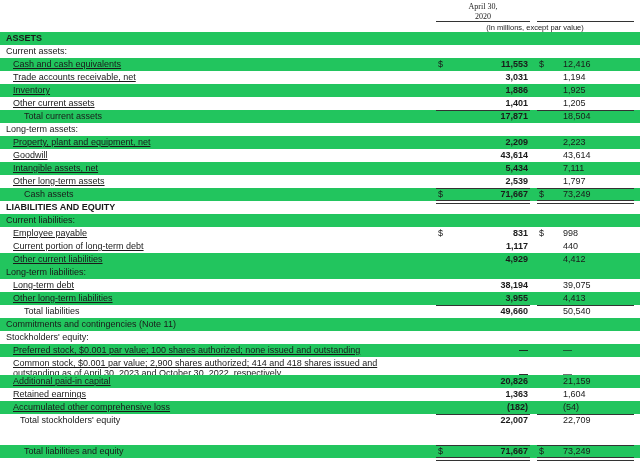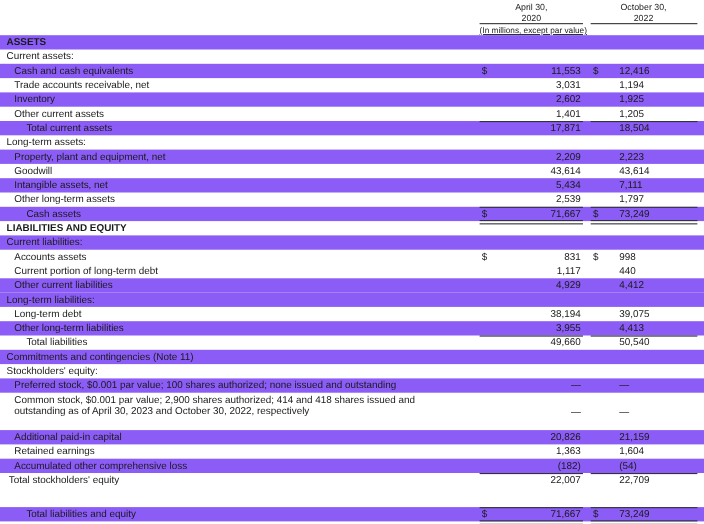--- a/index.html
+++ b/index.html
@@ -1,59 +1,55 @@
 <!DOCTYPE html>
 <html><head>
 <meta charset="utf-8">
 <style>
   html, body { margin:0; padding:0; background:#ffffff; }
   body { width:640px; height:476px; overflow:hidden; font-family:"Liberation Sans", sans-serif; color:#1a1a1a; font-size:9px; }
   .sheet { position:relative; width:640px; }
   .hdr { position:relative; height:32px; }
-  .hdr .col { position:absolute; top:2px; text-align:center; line-height:10px; font-size:8px; }
+  .hdr .col { position:absolute; top:2px; text-align:center; line-height:10px; font-size:8px;font-family:Liberation Serif, serif; }
   .hdr .c1 { left:436px; width:94px; }
   .hdr .c2 { left:536px; width:98px; }
   .hdr .rule { position:absolute; top:21px; height:0; border-top:1px solid #333; }
   .hdr .r1 { left:436px; width:94px; }
   .hdr .r2 { left:537px; width:97px; }
-  .sub { position:absolute; top:23px; left:436px; width:198px; text-align:left; font-size:7.5px; line-height:9px;text-decoration:underline; }
+  .sub { position:absolute; top:23px; left:436px; width:198px; text-align:center; font-size:7.5px; line-height:9px; }
   .row { position:relative; height:13px; line-height:13px; white-space:nowrap; }
-  .row.tall { height:34px; line-height:10px; }
-  .row.blue { background:#8b5cf6; }
+  .row.tall { height:18px; line-height:10px; }
+  .row.blue { background:#22c55e; }
   .row .label { position:absolute; left:6px; top:0; }
-  .row.i1 .label { left:13px; }
+  .row.i1 .label { left:13px;text-decoration:underline; }
   .row.i2 .label { left:24px; }
-  .row.i1b .label { left:8px;text-align:center; }
+  .row.i1b .label { left:20px;text-align:center; }
   .row.bold .label { font-weight:bold; }
   .row.tall .label { top:1px; white-space:normal; width:400px; }
   .row .d1 { position:absolute; left:438px; top:0; }
-  .row .v1 { position:absolute; left:440px; width:88px; text-align:right; top:0; }
+  .row .v1 { position:absolute; left:440px; width:88px; text-align:right; top:0;font-weight:bold; }
   .row .d2 { position:absolute; left:539px; top:0; }
   .row .v2 { position:absolute; left:563px; width:92px; text-align:left; top:0; }
   .row.tall .v1, .row.tall .v2 { top:12px; }
   .ln-top .v1box, .ln-top .v2box, .dbl .v1box, .dbl .v2box { position:absolute; top:0; height:0; border-top:1px solid #333; }
   .v1box { left:436px; width:94px; }
   .v2box { left:537px; width:97px; }
   .dbl-bot { position:absolute; bottom:-3px; height:2px; border-top:1px solid #333; border-bottom:1px solid #333; }
   .dbl-bot.a { left:436px; width:94px; }
   .dbl-bot.b { left:537px; width:97px; }
 </style>
 </head>
 <body>
 
 <div class="sheet">
   <div class="hdr">
     <div class="col c1">
       <div>April 30,</div>
       <div>2020</div>
     </div>
-    <div class="col c2">
-      <div>October 30,</div>
-      <div>2022</div>
-    </div>
     <div class="rule r1"></div>
     <div class="rule r2"></div>
     <div class="sub">(In millions, except par value)</div>
   </div>
 
   <div class="row blue bold">
     <span class="label">ASSETS</span>
   </div>
 
   <div class="row">
@@ -69,21 +65,21 @@
   </div>
 
   <div class="row i1">
     <span class="label">Trade accounts receivable, net</span>
     <span class="v1">3,031</span>
     <span class="v2">1,194</span>
   </div>
 
   <div class="row blue i1">
     <span class="label">Inventory</span>
-    <span class="v1">2,602</span>
+    <span class="v1">1,886</span>
     <span class="v2">1,925</span>
   </div>
 
   <div class="row i1">
     <span class="label">Other current assets</span>
     <span class="v1">1,401</span>
     <span class="v2">1,205</span>
   </div>
 
   <div class="row blue i2 ln-top">
@@ -136,21 +132,21 @@
 
   <div class="row bold">
     <span class="label">LIABILITIES AND EQUITY</span>
   </div>
 
   <div class="row blue">
     <span class="label">Current liabilities:</span>
   </div>
 
   <div class="row i1">
-    <span class="label">Accounts assets</span>
+    <span class="label">Employee payable</span>
     <span class="d1">$</span>
     <span class="v1">831</span>
     <span class="d2">$</span>
     <span class="v2">998</span>
   </div>
 
 
   <div class="row i1">
     <span class="label">Current portion of long-term debt</span>
     <span class="v1">1,117</span>

